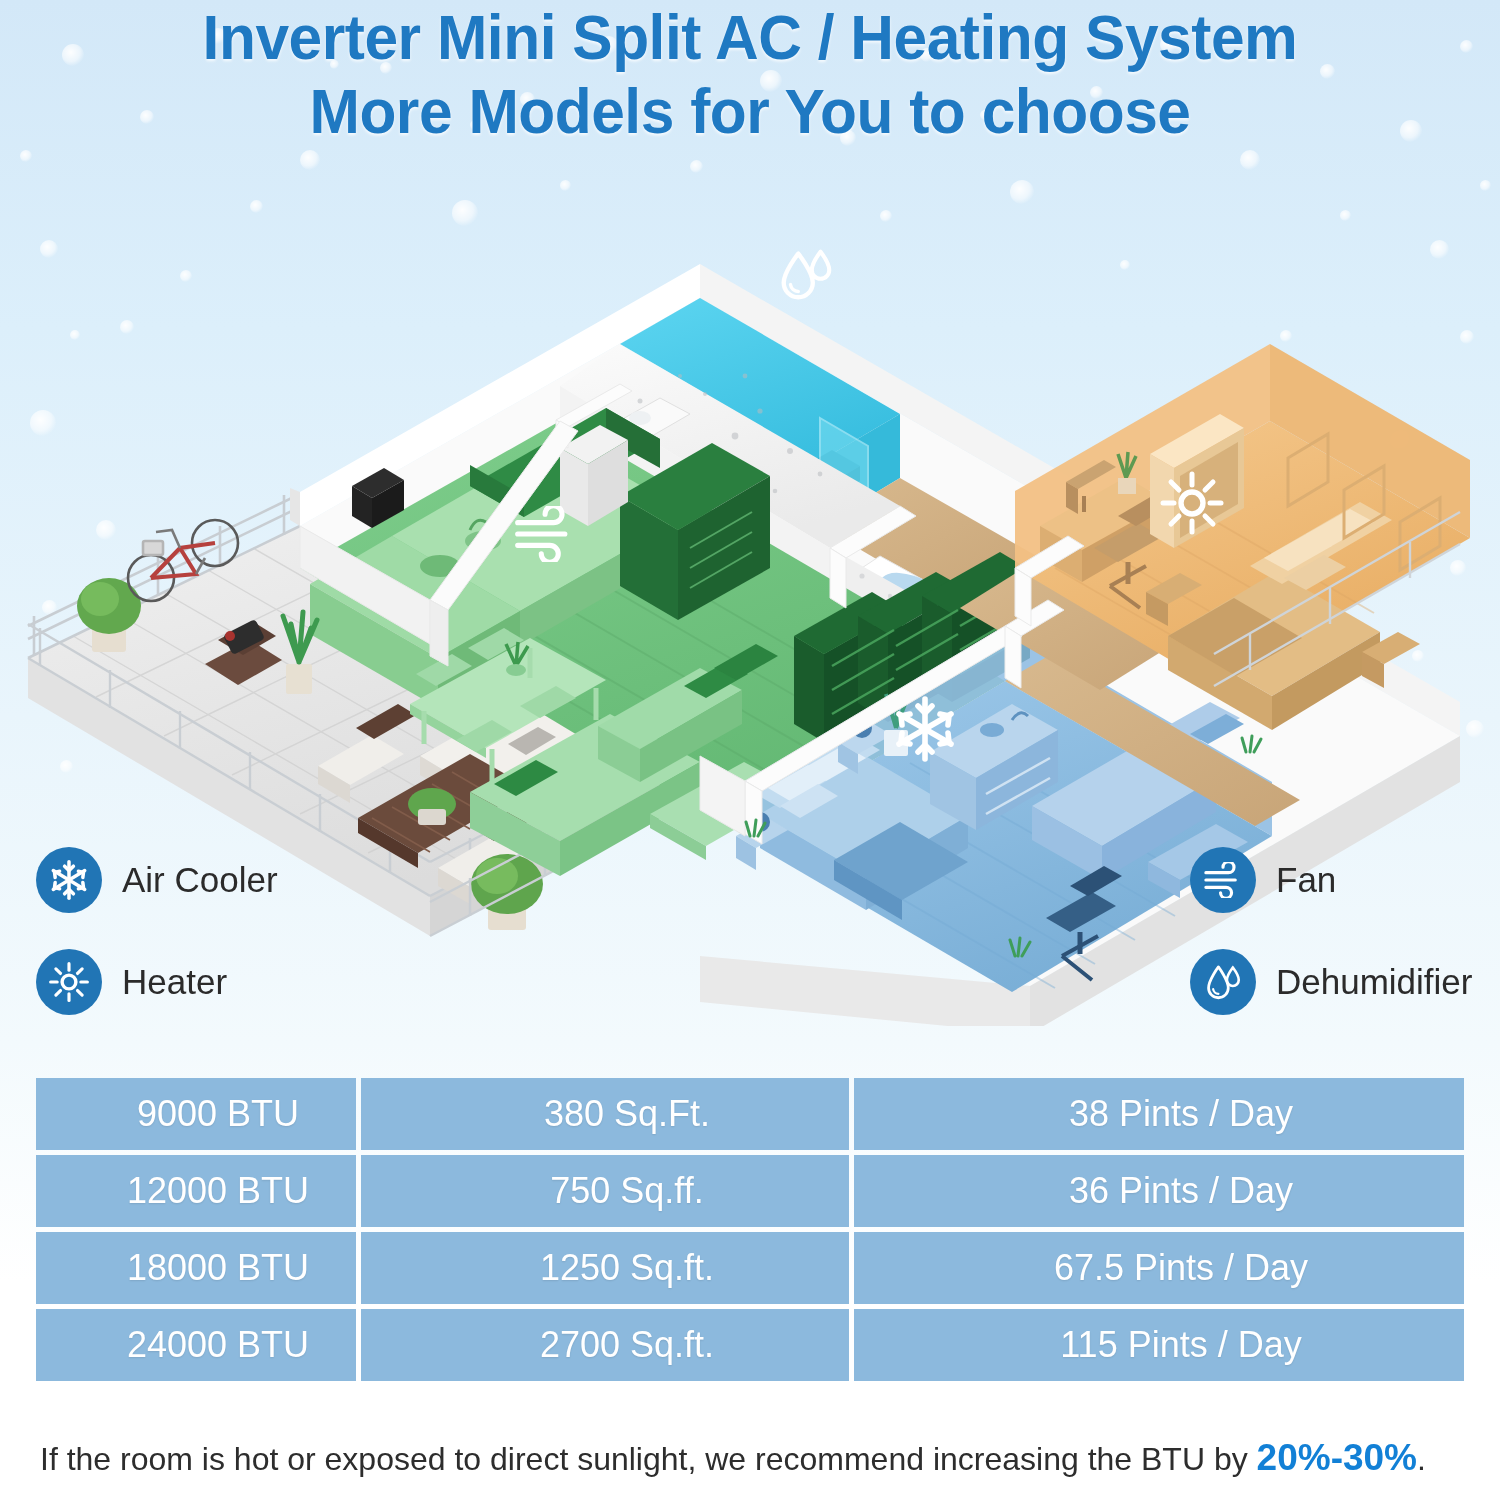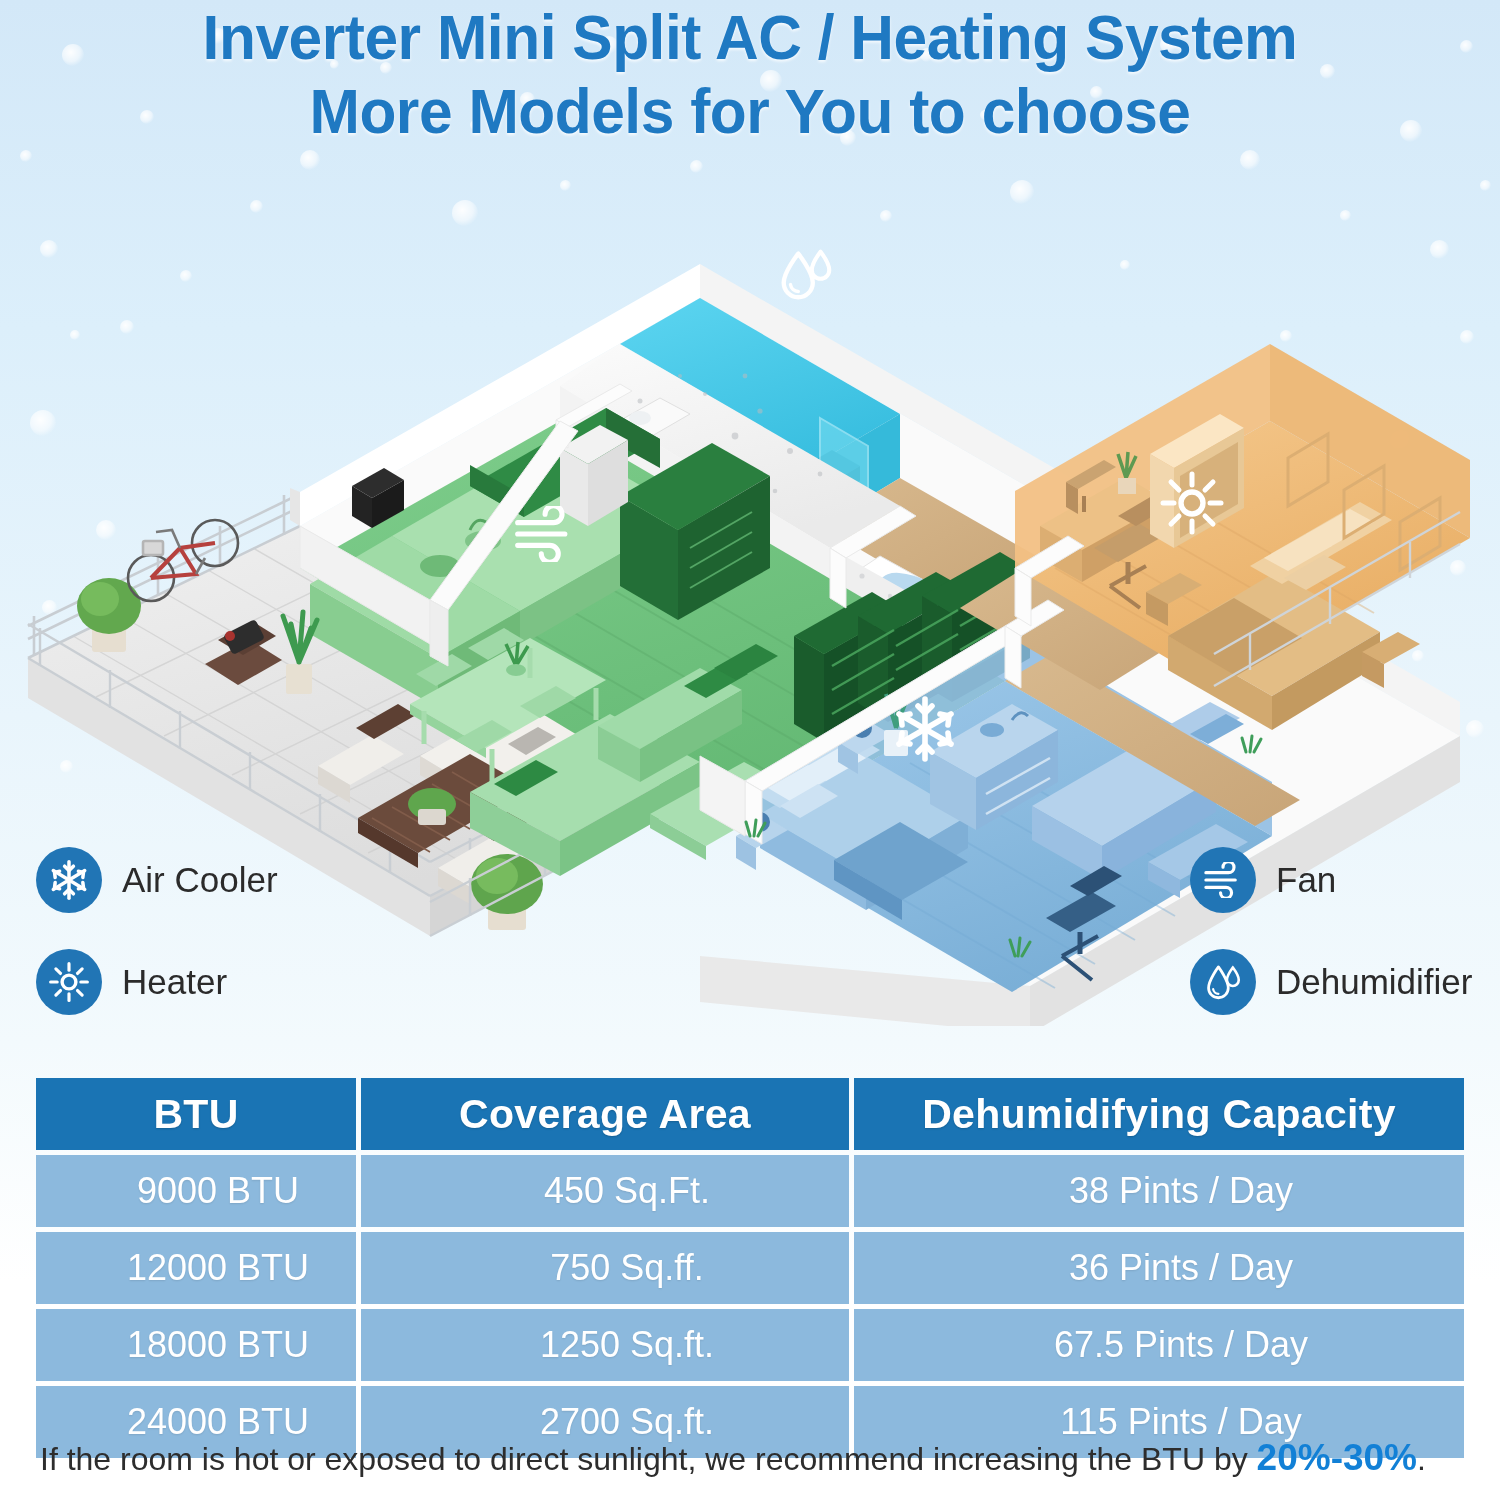--- a/index.html
+++ b/index.html
@@ -844,29 +844,24 @@
           <path d="M25 9 C25 9 10 29 10 41 a15 15 0 0 0 30 0 C40 29 25 9 25 9 Z" fill="none" stroke="#ffffff" stroke-width="4.2" stroke-linejoin="round"></path>
           <path d="M17 43 a8 8 0 0 0 8 7" fill="none" stroke="#ffffff" stroke-width="3.4" stroke-linecap="round"></path>
           <path d="M47 10 C47 10 38 22 38 29 a9 9 0 0 0 18 0 C56 22 47 10 47 10 Z" fill="none" stroke="#ffffff" stroke-width="4"></path>
         </svg>
       </span>
       <span class="legend-label">Dehumidifier</span>
     </div>
   </div>
 
   <div class="spec-table">
-    <div class="trow thead">
-      <div class="tcell c-btu">BTU</div>
-      <div class="tcell c-area">Coverage Area</div>
-      <div class="tcell c-dehu">Dehumidifying Capacity</div>
-    </div>
 
     <div class="trow tbody-row">
       <div class="tcell c-btu">9000 BTU</div>
-      <div class="tcell c-area">450 Sq.Ft.</div>
+      <div class="tcell c-area">380 Sq.Ft.</div>
       <div class="tcell c-dehu">38 Pints / Day</div>
     </div>
 
     <div class="trow tbody-row">
       <div class="tcell c-btu">12000 BTU</div>
       <div class="tcell c-area">750 Sq.ff.</div>
       <div class="tcell c-dehu">36 Pints / Day</div>
     </div>
 
     <div class="trow tbody-row">

